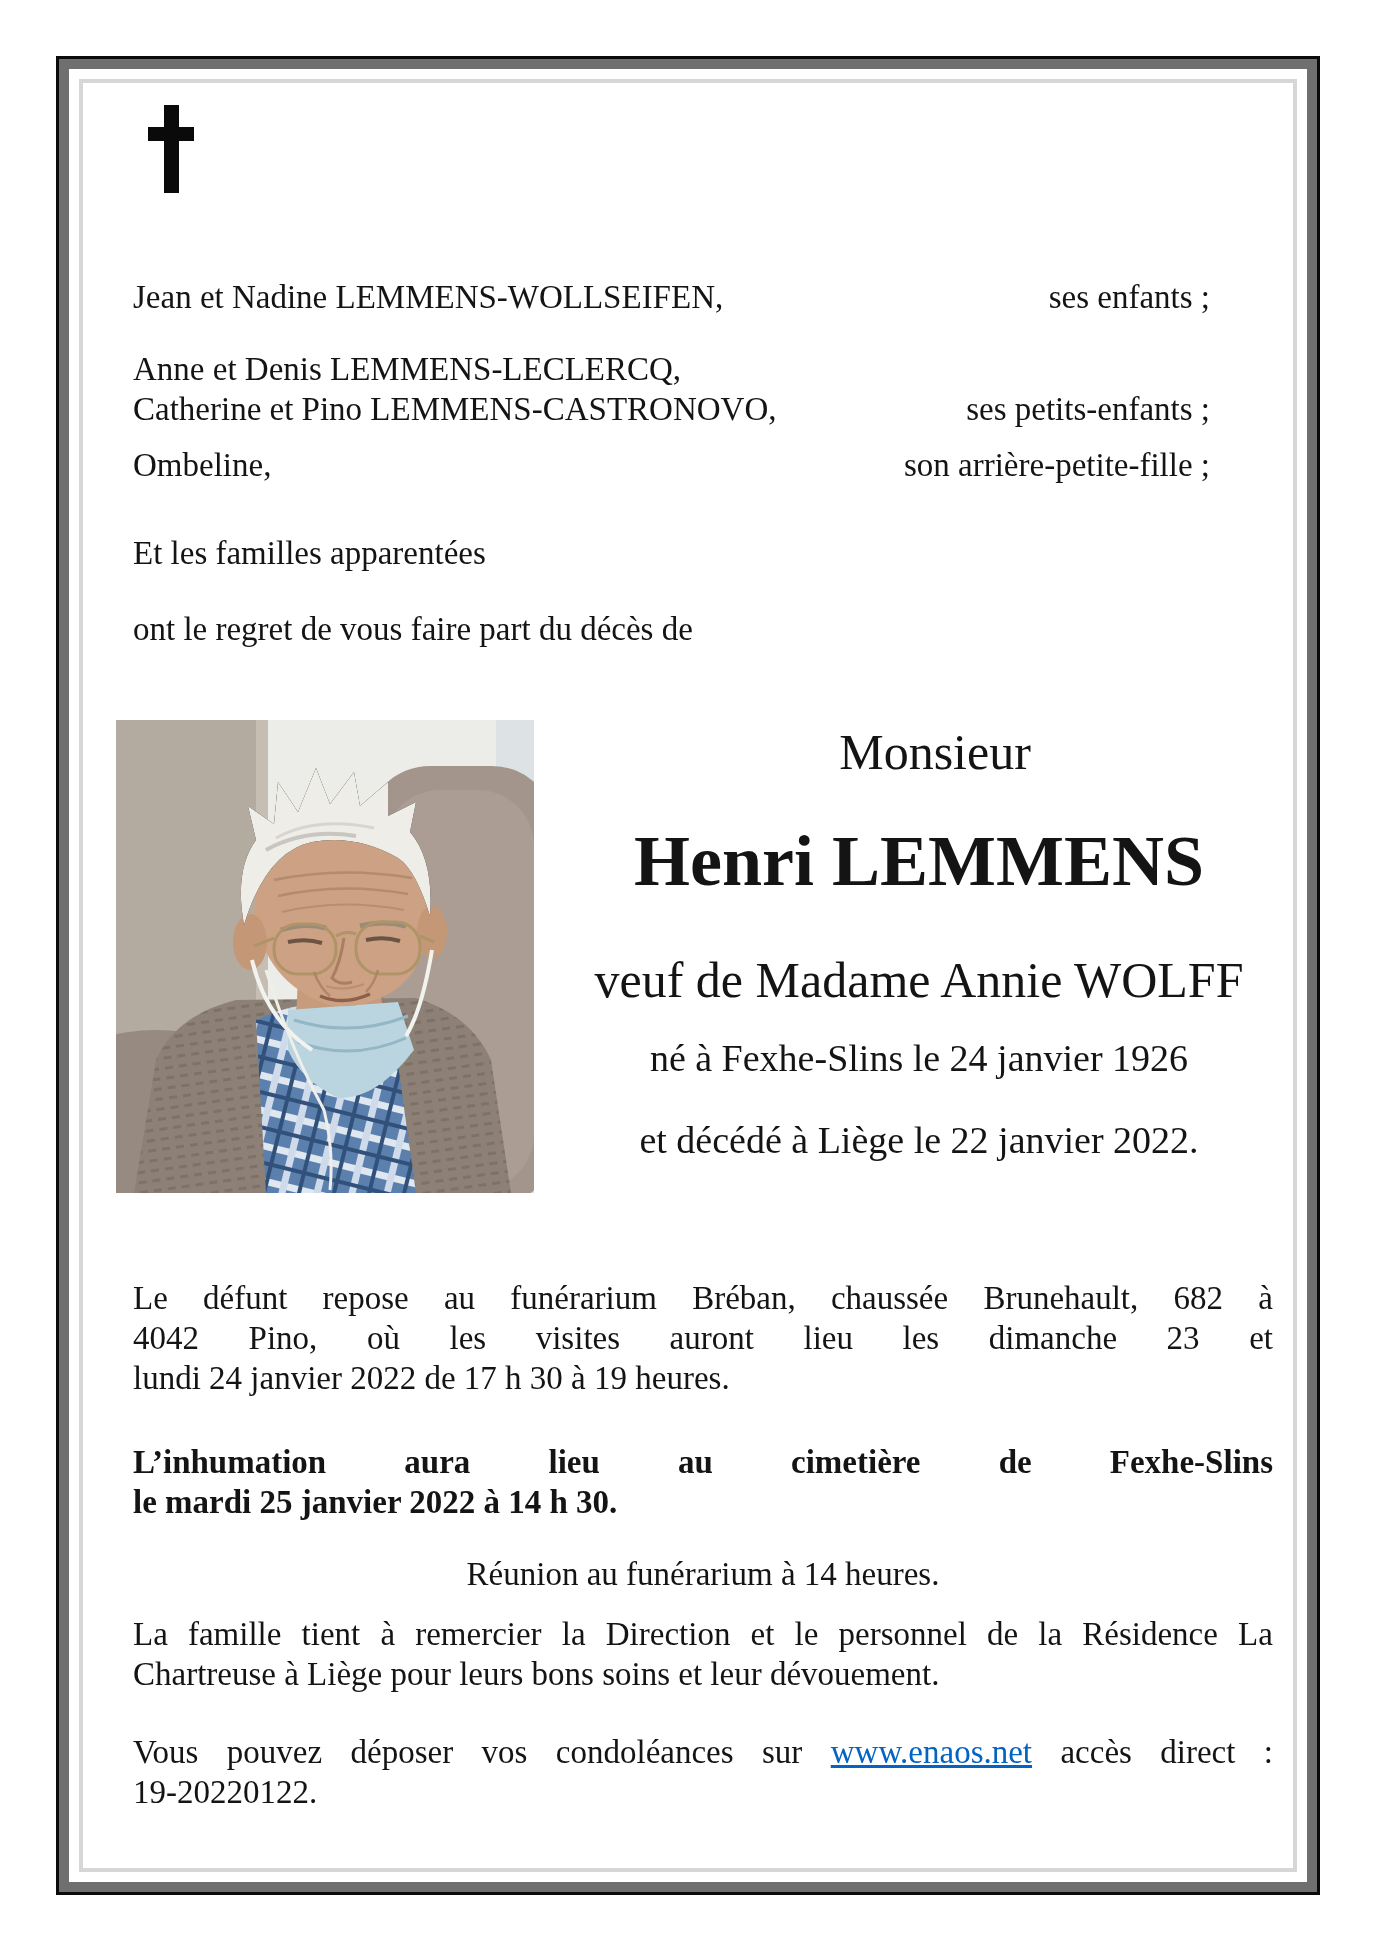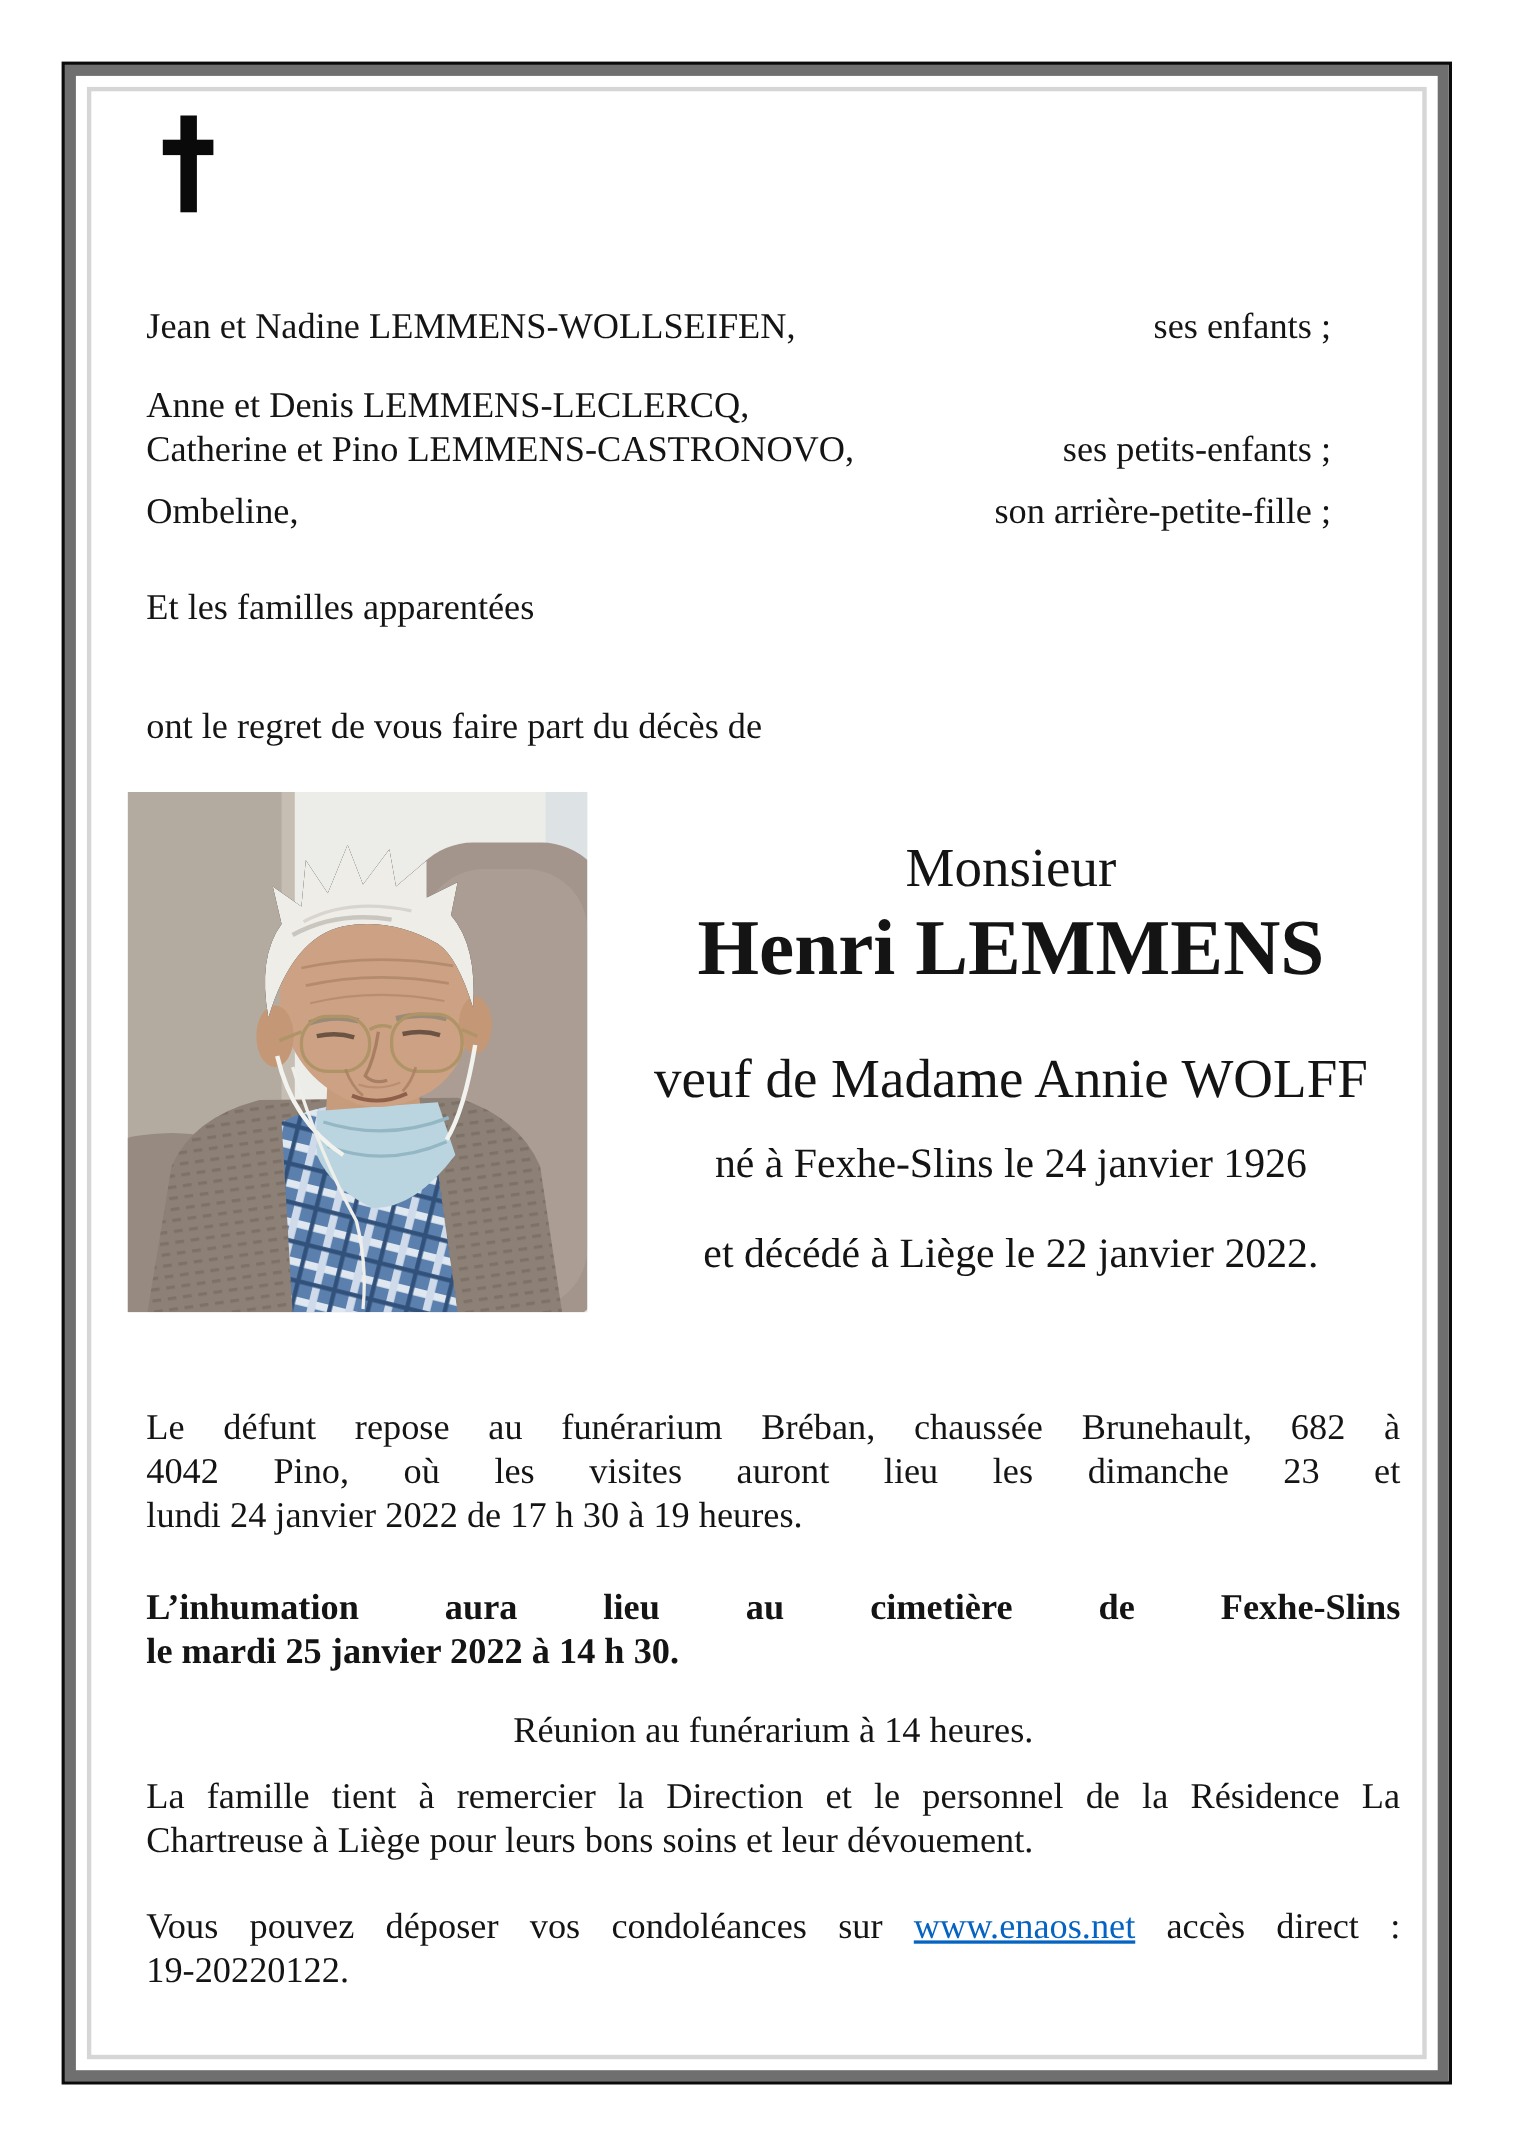--- a/index.html
+++ b/index.html
@@ -18,26 +18,26 @@
   }
   .frame-mid{position:absolute;inset:0;border:10px solid #6f6f6f;box-sizing:border-box;}
   .frame-inner{position:absolute;inset:10px;border:4px solid #d6d6d6;box-sizing:border-box;background:#ffffff;}
   
   .cross{position:absolute;left:148px;top:105px;width:46px;height:88px;}
   .cross .vbar{position:absolute;left:16px;top:0;width:15px;height:88px;background:#0a0a0a;}
   .cross .hbar{position:absolute;left:0;top:22px;width:46px;height:14px;background:#0a0a0a;}
   
   .family{position:absolute;left:133px;top:0;width:1077px;font-size:33px;line-height:42px;}
   .family-row{position:absolute;left:0;width:100%;display:flex;justify-content:space-between;white-space:nowrap;}
-  .fr0{top:276px;} .fr1{top:348px;} .fr2{top:388px;} .fr3{top:444px;} .fr4{top:532px;} .fr5{top:608px;margin-top:32px;}
+  .fr0{top:276px;} .fr1{top:348px;} .fr2{top:388px;} .fr3{top:444px;} .fr4{top:532px;} .fr5{top:608px;}
   
   .photo{position:absolute;left:116px;top:720px;width:418px;height:473px;overflow:hidden;background:#e9eae5;}
   
   .titleblock{position:absolute;left:534px;top:0;width:770px;text-align:center;}
-  .t-monsieur{position:absolute;left:0;top:758px;width:100%;font-size:50px;line-height:1.2;}
+  .t-monsieur{position:absolute;left:0;top:722px;width:100%;font-size:50px;line-height:1.2;padding-left:16px;}
   .t-name{position:absolute;left:0;top:818px;width:100%;font-size:72px;font-weight:bold;line-height:1.2;}
   .t-veuf{position:absolute;left:0;top:950px;width:100%;font-size:50px;line-height:1.2;}
   .t-ne{position:absolute;left:0;top:1036px;width:100%;font-size:38px;line-height:1.2;}
   .t-dc{position:absolute;left:0;top:1118px;width:100%;font-size:38px;line-height:1.2;}
   
   .paras{position:absolute;left:133px;top:0;width:1140px;font-size:33px;}
   .pline{line-height:40px;height:40px;}
   .jline{display:flex;justify-content:space-between;}
   .jline span,.jline a{white-space:nowrap;}
   .p-repose{position:absolute;left:0;top:1278px;width:100%;}

